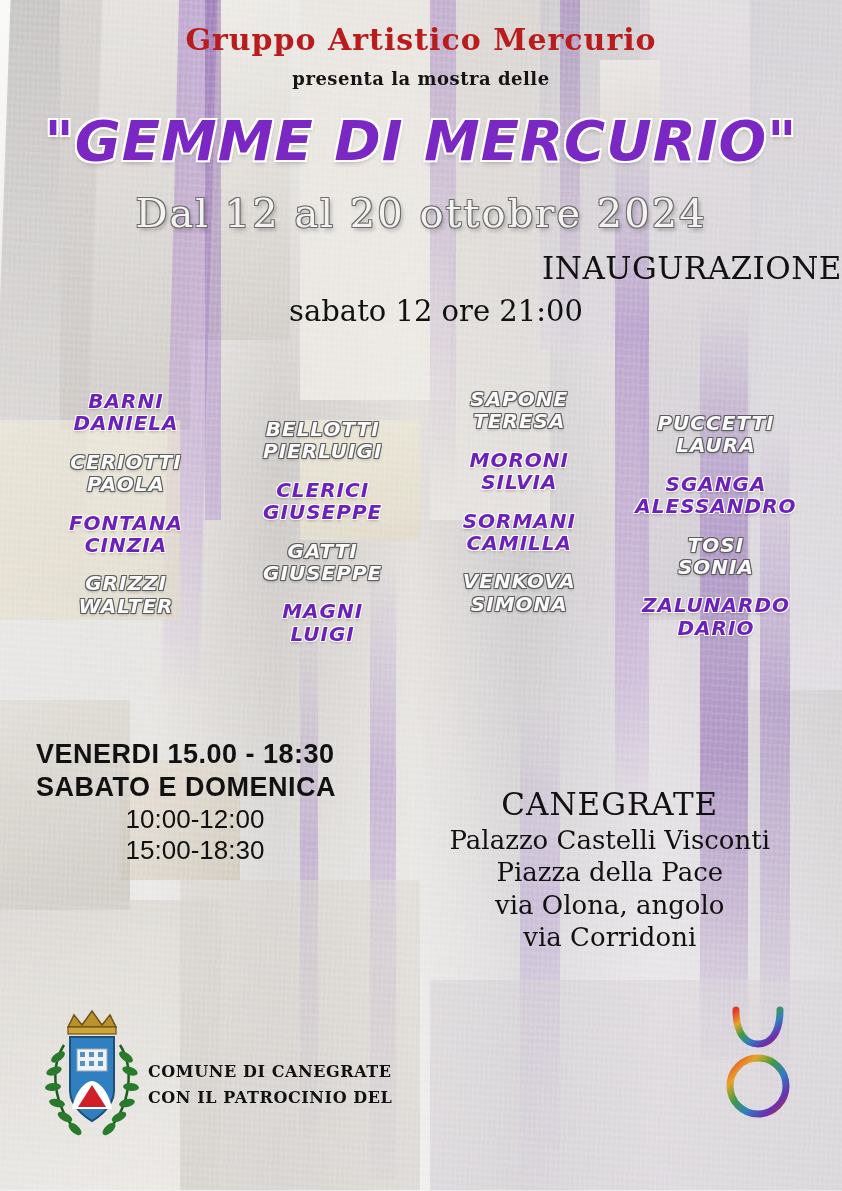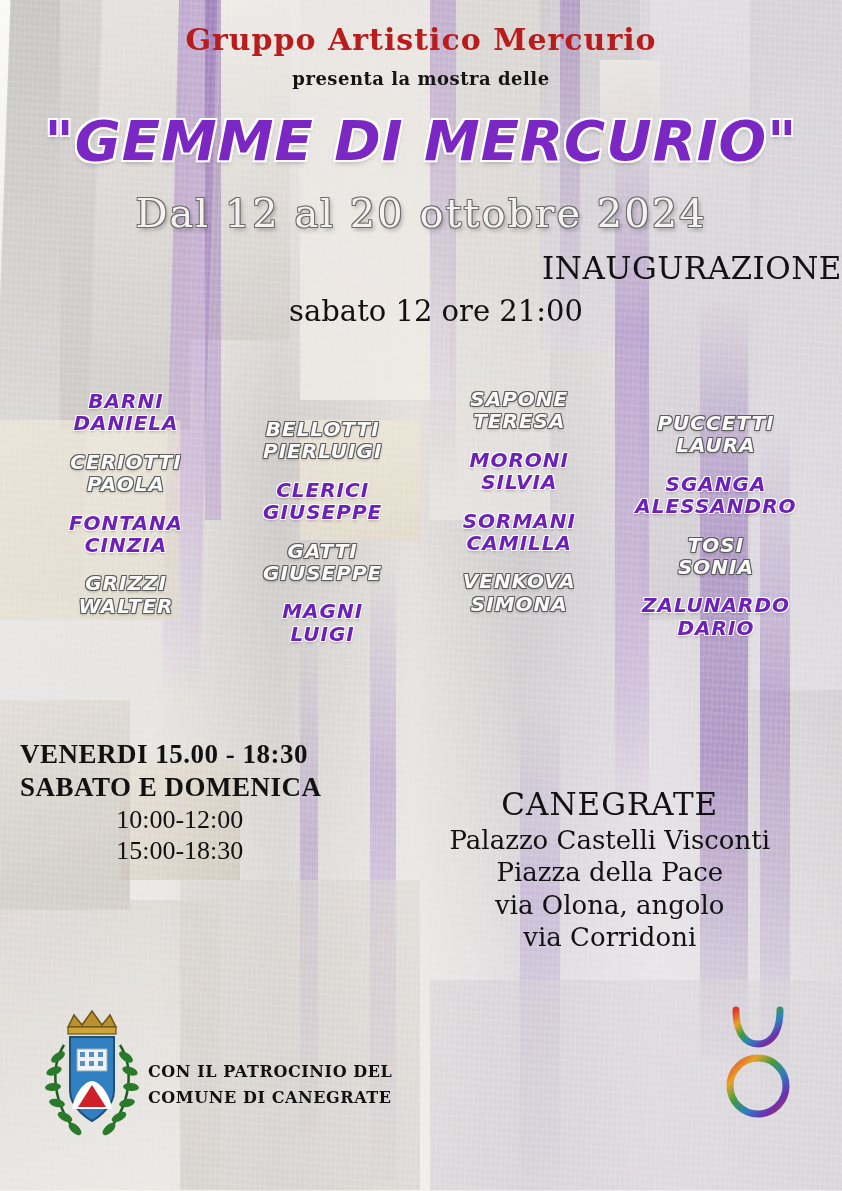--- a/index.html
+++ b/index.html
@@ -194,23 +194,23 @@
     color: #fbfafa;
     text-shadow:
       1px 1px 0 #5d5d5d, -1px 1px 0 #5d5d5d,
       1px -1px 0 #5d5d5d, -1px -1px 0 #5d5d5d,
       0 2px 3px rgba(0,0,0,0.25);
   }
 
   
   .hours {
     position: absolute;
-    left: 20px;
+    left: 36px;
     top: 738px;
-    font-family: Liberation Serif, serif;
+    font-family: Liberation Sans, sans-serif;
     color: #111;
   }
   .hours .h-line {
     font-size: 27px;
     font-weight: bold;
     letter-spacing: 0.5px;
     line-height: 1.22;
   }
   .hours .h-sub {
     font-size: 26px;
@@ -440,22 +440,22 @@
             <rect x="36" y="56" width="5" height="5"></rect>
           <rect x="45" y="56" width="5" height="5"></rect>
             <rect x="54" y="56" width="5" height="5"></rect>
         </g>
         <path d="M28 104 C30 90, 40 76, 48 76 C56 76, 66 90, 68 104 Z" fill="#ffffff"></path>
         <path d="M48 80 L62 102 H34 Z" fill="#cf2027"></path>
       </svg>
     </div>
 
     <div class="patrocinio">
+      <div>COMUNE DI CANEGRATE</div>
       <div>CON IL PATROCINIO DEL</div>
-      <div>COMUNE DI CANEGRATE</div>
     </div>
 
     <div class="mercury">
       <svg viewBox="0 0 92 160" width="92" height="160">
         <defs>
           <linearGradient id="rainbow" x1="0" y1="0" x2="1" y2="1">
             <stop offset="0%" stop-color="#e03b2e"></stop>
             <stop offset="22%" stop-color="#e8a32a"></stop>
             <stop offset="42%" stop-color="#3f9b43"></stop>
             <stop offset="62%" stop-color="#2f7fc1"></stop>

